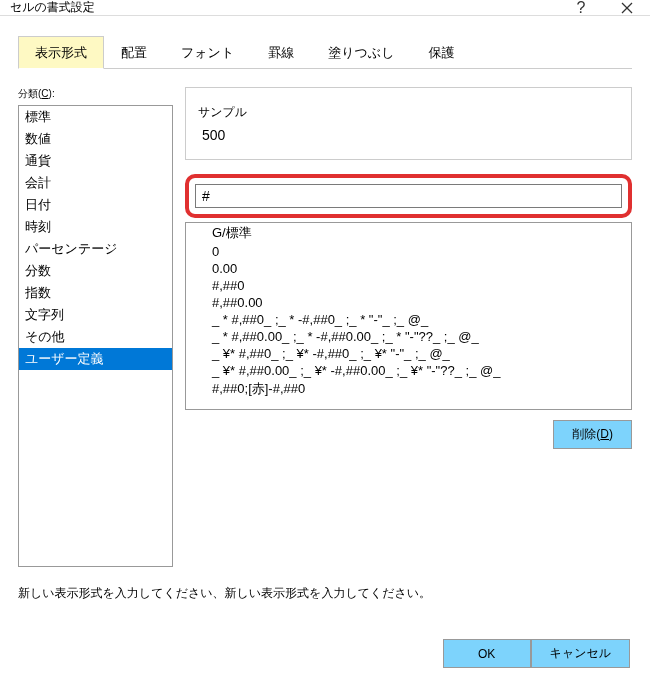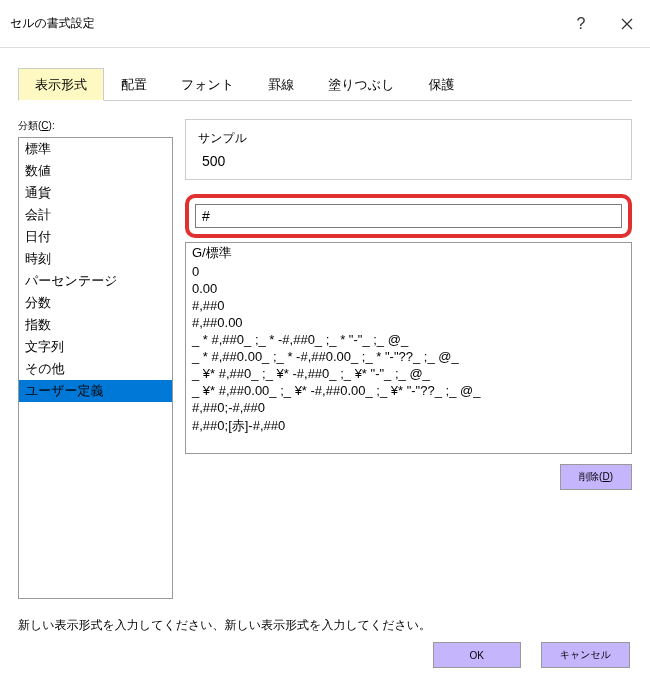--- a/index.html
+++ b/index.html
@@ -8,21 +8,21 @@
       font-size: 12px;
       background: #fff;
       width: 650px;
       height: 686px;
       overflow: hidden;
     }
     .titlebar {
       display: flex;
       align-items: center;
       justify-content: space-between;
-      height: 48px;
+      height: 16px;
       background: #fff;
       border-bottom: 1px solid #ddd;
       padding-left: 10px;
     }
     .titlebar-title { font-size: 12px; }
     .titlebar-controls { display: flex; }
     .titlebar-btn {
       width: 46px; height: 32px;
       display: flex; align-items: center; justify-content: center;
       font-size: 13px; color: #333;
@@ -71,25 +71,25 @@
       overflow-y: scroll;
       background: #fff;
     }
     .category-item {
       padding: 2px 6px;
       font-size: 13px;
       cursor: default;
     }
     .category-item.selected {
       background: #0078d7;
-      color: #000000;
+      color: #ffffff;
     }
     .sample-box {
       border: 1px solid #ccc;
-      padding: 10px 12px;
+      padding: 16px 12px;
       margin-bottom: 14px;
     }
     .sample-label { font-size: 12px; margin-bottom: 6px; }
     .sample-value { font-size: 14px; padding-left: 4px; }
     .type-label { font-size: 12px; margin-bottom: 4px; }
     .type-input-wrap {
       border: 4px solid #e03030;
       border-radius: 10px;
       padding: 6px;
       margin-bottom: 4px;
@@ -97,55 +97,56 @@
     .type-input {
       width: 100%;
       border: 1px solid #7a7a7a;
       padding: 3px 6px;
       font-size: 14px;
       font-family: inherit;
       outline: none;
     }
     .format-listbox {
       border: 1px solid #999;
-      height: 212px;
+      height: 188px;
       overflow-y: scroll;
       background: #fff;
       margin-bottom: 10px;
+      padding-left: 20px;
     }
     .format-item {
       padding: 1px 6px;
       font-size: 13px;
       white-space: nowrap;
       overflow: hidden;
       cursor: default;
     }
     .delete-row {
       display: flex;
       justify-content: flex-end;
       margin-bottom: 4px;
     }
     .btn {
       border: 1px solid #999;
-      background: #c4b5fd;
+      background: #7dd3fc;
       padding: 5px 18px;
-      font-size: 10px;
+      font-size: 12px;
       font-family: inherit;
       cursor: pointer;
     }
     .hint-text {
       font-size: 12px;
       margin-top: 18px;
     }
     .footer {
       position: absolute;
       bottom: 18px;
       right: 20px;
       display: flex;
-      gap: 20px;
+      gap: 0;
     }
     .footer .btn { min-width: 88px; }
 
     
     .category-listbox::-webkit-scrollbar,
     .format-listbox::-webkit-scrollbar { width: 17px; }
     .category-listbox::-webkit-scrollbar-track,
     .format-listbox::-webkit-scrollbar-track { background: #f0f0f0; }
     .category-listbox::-webkit-scrollbar-thumb,
     .format-listbox::-webkit-scrollbar-thumb { background: #c0c0c0; }
@@ -219,21 +220,20 @@
       <div class="format-listbox" id="format-list">
           <div class="format-item">G/標準</div>
           <div class="format-item">0</div>
           <div class="format-item">0.00</div>
           <div class="format-item">#,##0</div>
           <div class="format-item">#,##0.00</div>
           <div class="format-item">_ * #,##0_ ;_ * -#,##0_ ;_ * "-"_ ;_ @_ </div>
           <div class="format-item">_ * #,##0.00_ ;_ * -#,##0.00_ ;_ * "-"??_ ;_ @_ </div>
           <div class="format-item">_ ¥* #,##0_ ;_ ¥* -#,##0_ ;_ ¥* "-"_ ;_ @_ </div>
           <div class="format-item">_ ¥* #,##0.00_ ;_ ¥* -#,##0.00_ ;_ ¥* "-"??_ ;_ @_ </div>
-          <div class="format-item">#,##0;-#,##0</div>
           <div class="format-item">#,##0;[赤]-#,##0</div>
         </div>
 
       <div class="delete-row">
         <button class="btn">
           <span>削除(</span><span class="underline">D</span><span>)</span>
         </button>
       </div>
     </div>
   </div>

